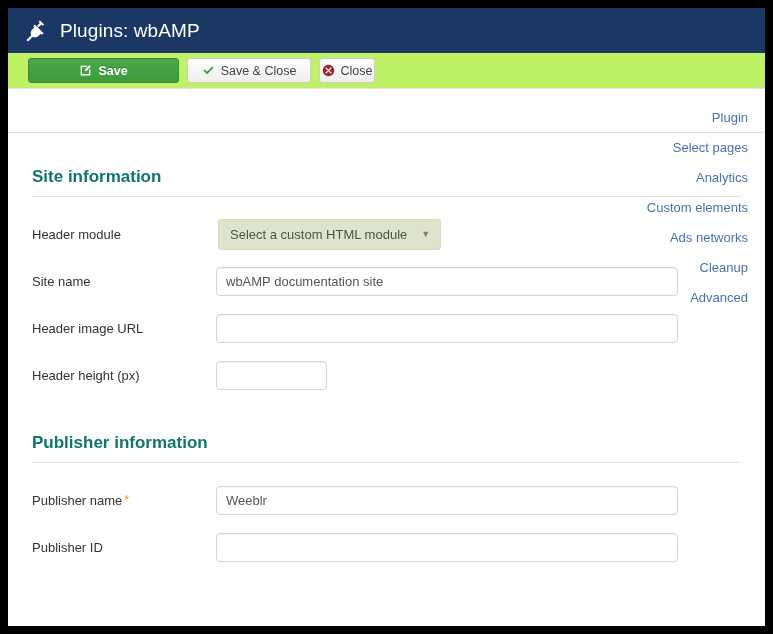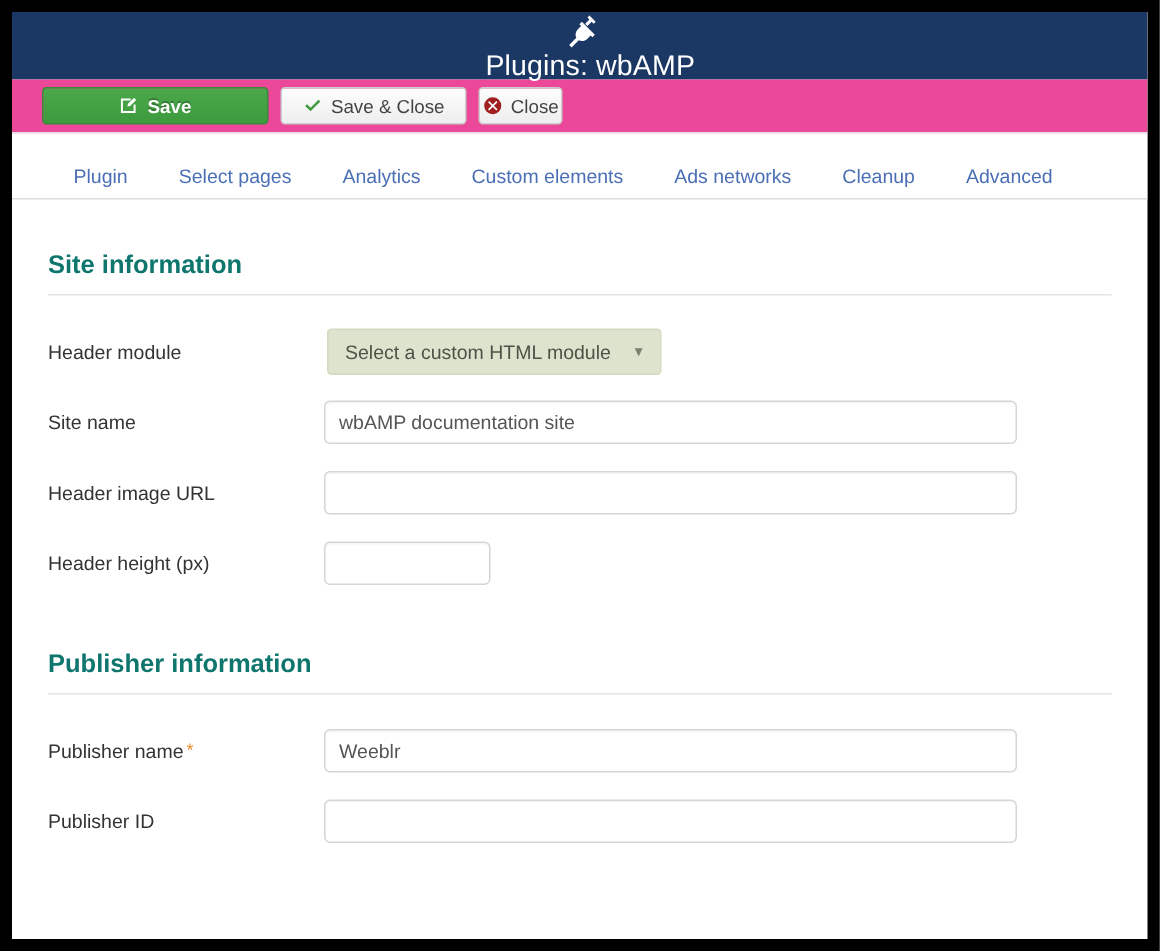--- a/index.html
+++ b/index.html
@@ -25,39 +25,38 @@
   }
 
   
   .win-header {
     height: 45px;
     background: #1b3764;
     display: flex;
     align-items: center;
     padding-left: 14px;
     box-sizing: border-box;
-    flex-direction: column;
   }
   .plug-icon {
     width: 26px;
     height: 26px;
     flex: 0 0 auto;
     margin-right: 12px;
     display: block;
   }
   .win-title {
     color: #ffffff;
     font-size: 19px;
     letter-spacing: 0.1px;
   }
 
   
   .toolbar {
     height: 36px;
-    background: #ec4899;
+    background: #bef264;
     border-bottom: 1px solid #e2e2e2;
     display: flex;
     align-items: center;
     padding-left: 20px;
     box-sizing: border-box;
   }
   .btn {
     height: 25px;
     display: inline-flex;
     align-items: center;
@@ -99,20 +98,21 @@
     background: #ffffff;
   }
   .tabs {
     display: flex;
     align-items: flex-end;
     padding-left: 24px;
     border-bottom: 1px solid #dddddd;
     height: 30px;
     box-sizing: content-box;
     margin-right: 0;
+    flex-direction: column;
   }
   .tab {
     font-size: 13px;
     color: #4a6fb5;
     padding: 7px 16px 8px 16px;
     line-height: 15px;
     border: 1px solid transparent;
     border-bottom: none;
     margin-bottom: -1px;
     border-radius: 4px 4px 0 0;

